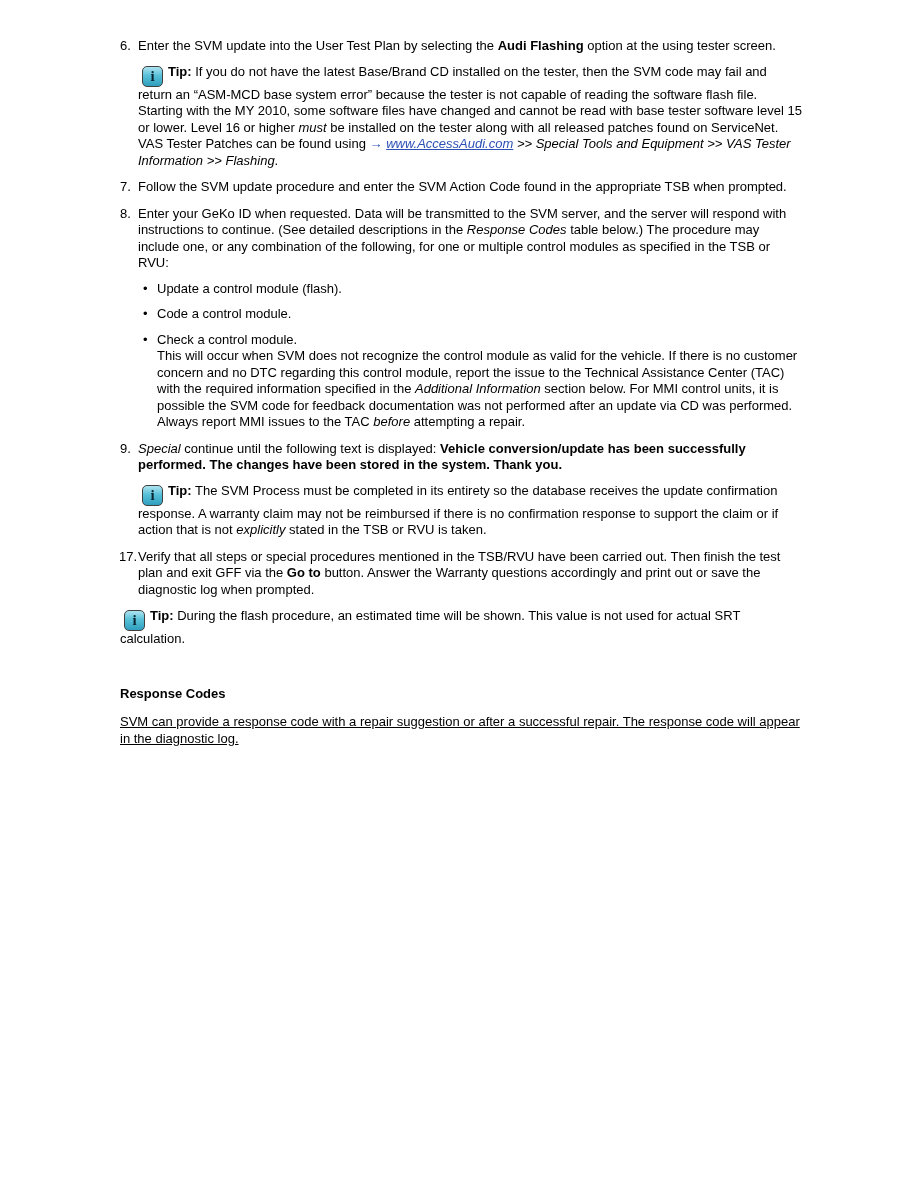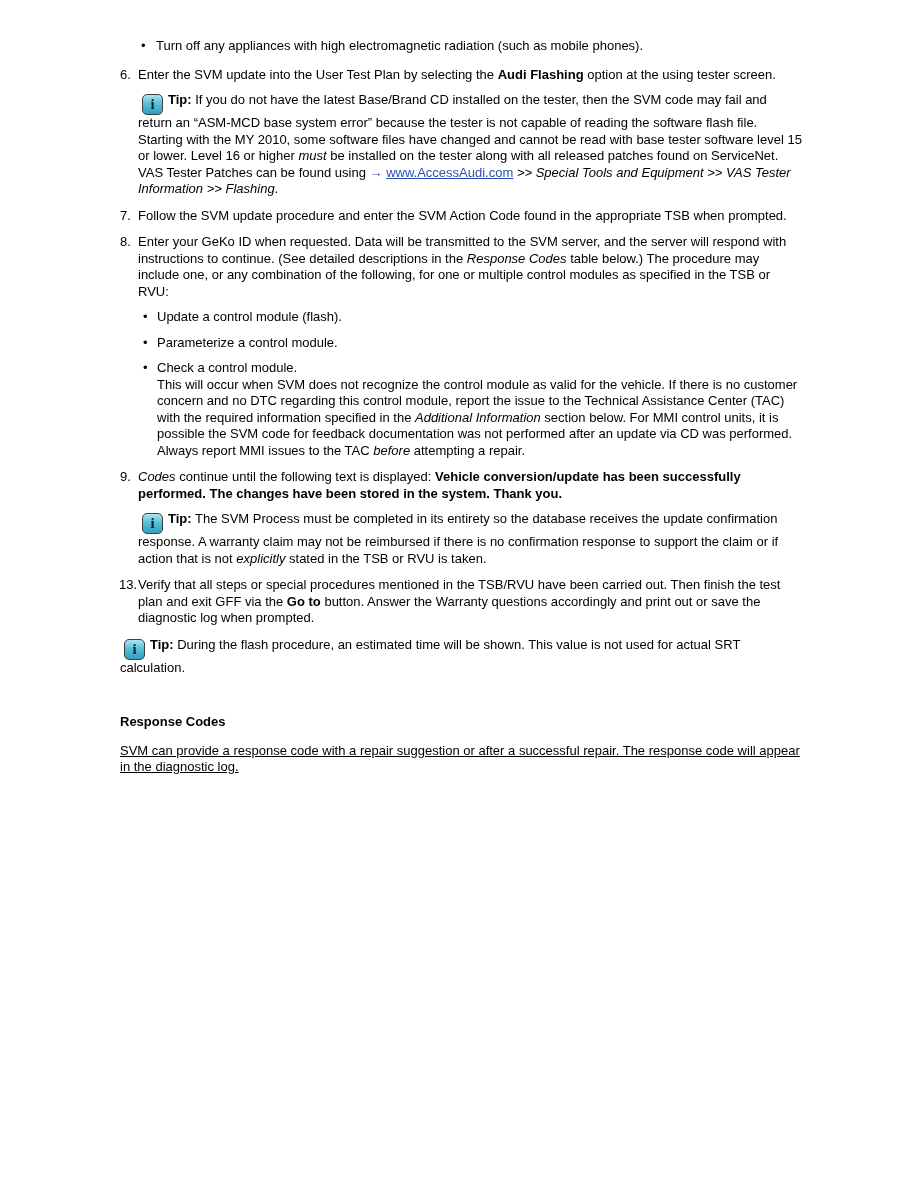--- a/index.html
+++ b/index.html
@@ -32,33 +32,32 @@
   .tip-icon{
     display:inline-block;width:21px;height:21px;box-sizing:border-box;
     border:1.5px solid var(--icon-border);border-radius:5px;
     background:linear-gradient(180deg,#aee4f0 0%,#58c0d8 45%,#2f9fbe 100%);
     vertical-align:-5px;margin:0 5px 0 4px;text-align:center;
     font-family:"Liberation Serif","DejaVu Serif",serif;
     font-weight:bold;font-size:15px;line-height:18px;color:#0b2430;
   }
   b, strong{font-weight:bold;}
   i, .it{font-style:italic;}
-  .link{color:var(--link);text-decoration:underline;cursor:pointer;}
+  .link{color:var(--link);font-style:italic;text-decoration:underline;cursor:pointer;}
   .arrow{color:var(--link);}
   .section-heading{font-weight:bold;margin:38px 0 12px 0;}
   .para{margin:0 0 8px 0;text-decoration:underline;}
   p{margin:0;}
 </style>
 </head>
 <body>
 
 <div class="content">
 
   <ul class="bullets">
-    <li><span>Turn off any appliances with high electromagnetic radiation (such as mobile phones).</span></li>
   </ul>
 
   <div class="step">
     <span class="step-num">6.</span>
     <p><span>Enter the SVM update into the User Test Plan by selecting the </span><b>Audi Flashing</b><span> option at the using tester screen.</span></p>
 
     <div class="tip">
       <p><span class="tip-icon">i</span><b>Tip:</b><span> If you do not have the latest Base/Brand CD installed on the tester, then the SVM code may fail and return an “ASM-MCD base system error” because the tester is not capable of reading the software flash file. Starting with the MY 2010, some software files have changed and cannot be read with base tester software level 15 or lower. Level 16 or higher </span><i>must</i><span> be installed on the tester along with all released patches found on ServiceNet.</span></p>
       <p><span>VAS Tester Patches can be found using </span><span class="arrow">→ </span><span class="link">www.AccessAudi.com</span><span class="it"> &gt;&gt; </span><i>Special Tools and Equipment</i><span class="it"> &gt;&gt; </span><i>VAS Tester Information</i><span class="it"> &gt;&gt; </span><i>Flashing</i><span>.</span></p>
     </div>
@@ -68,36 +67,36 @@
     <span class="step-num">7.</span>
     <p><span>Follow the SVM update procedure and enter the SVM Action Code found in the appropriate TSB when prompted.</span></p>
   </div>
 
   <div class="step">
     <span class="step-num">8.</span>
     <p><span>Enter your GeKo ID when requested. Data will be transmitted to the SVM server, and the server will respond with instructions to continue. (See detailed descriptions in the </span><i>Response Codes</i><span> table below.) The procedure may include one, or any combination of the following, for one or multiple control modules as specified in the TSB or RVU:</span></p>
 
     <ul class="sub-bullets">
       <li><span>Update a control module (flash).</span></li>
-      <li><span>Parameterize a control module.</span></li>
+      <li><span>Code a control module.</span></li>
       <li><span>Check a control module.</span><br><span>This will occur when SVM does not recognize the control module as valid for the vehicle. If there is no customer concern and no DTC regarding this control module, report the issue to the Technical Assistance Center (TAC) with the required information specified in the </span><i>Additional Information</i><span> section below. For MMI control units, it is possible the SVM code for feedback documentation was not performed after an update via CD was performed. Always report MMI issues to the TAC </span><i>before</i><span> attempting a repair.</span></li>
     </ul>
   </div>
 
   <div class="step">
     <span class="step-num">9.</span>
-    <p><i>Codes</i><span> continue until the following text is displayed: </span><b>Vehicle conversion/update has been successfully performed. The changes have been stored in the system. Thank you.</b></p>
+    <p><i>Special</i><span> continue until the following text is displayed: </span><b>Vehicle conversion/update has been successfully performed. The changes have been stored in the system. Thank you.</b></p>
 
     <div class="tip">
       <p><span class="tip-icon">i</span><b>Tip:</b><span> The SVM Process must be completed in its entirety so the database receives the update confirmation response. A warranty claim may not be reimbursed if there is no confirmation response to support the claim or if action that is not </span><i>explicitly</i><span> stated in the TSB or RVU is taken.</span></p>
     </div>
   </div>
 
   <div class="step ten">
-    <span class="step-num">13.</span>
+    <span class="step-num">17.</span>
     <p><span>Verify that all steps or special procedures mentioned in the TSB/RVU have been carried out. Then finish the test plan and exit GFF via the </span><b>Go to</b><span> button. Answer the Warranty questions accordingly and print out or save the diagnostic log when prompted.</span></p>
   </div>
 
   <div class="tip" style="">
     <p><span class="tip-icon">i</span><b>Tip:</b><span> During the flash procedure, an estimated time will be shown. This value is not used for actual SRT calculation.</span></p>
   </div>
 
   <h2 class="section-heading" style="font-size:13px;">Response Codes</h2>
   <p class="para">SVM can provide a response code with a repair suggestion or after a successful repair. The response code will appear in the diagnostic log.</p>
 

